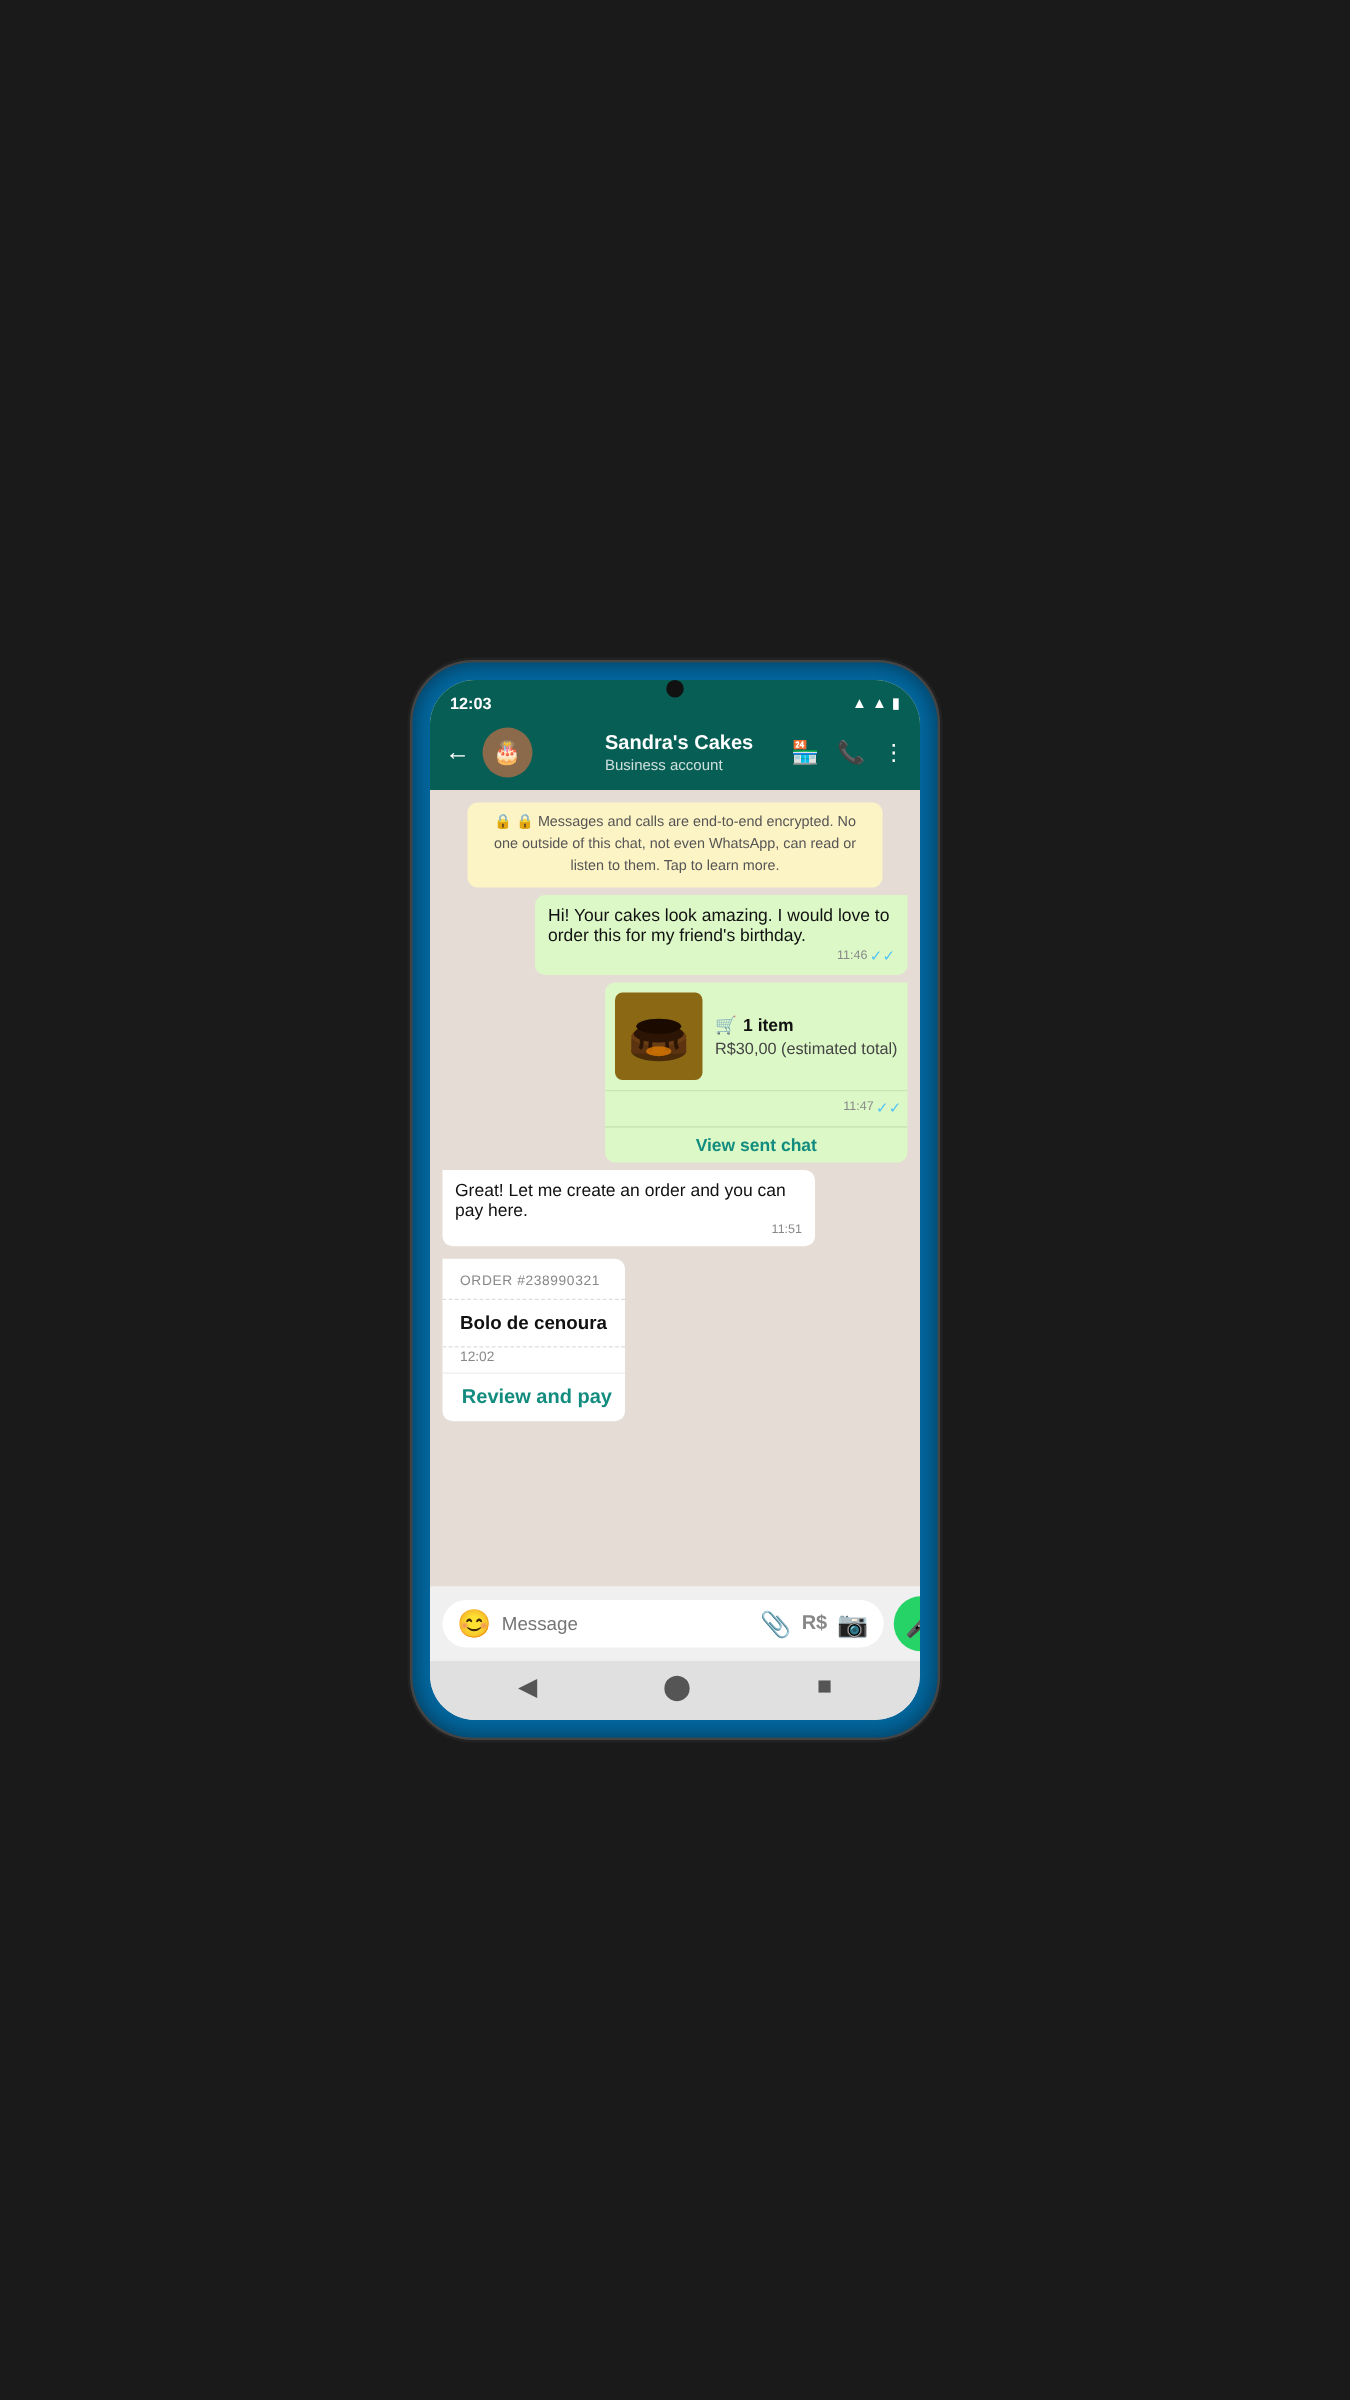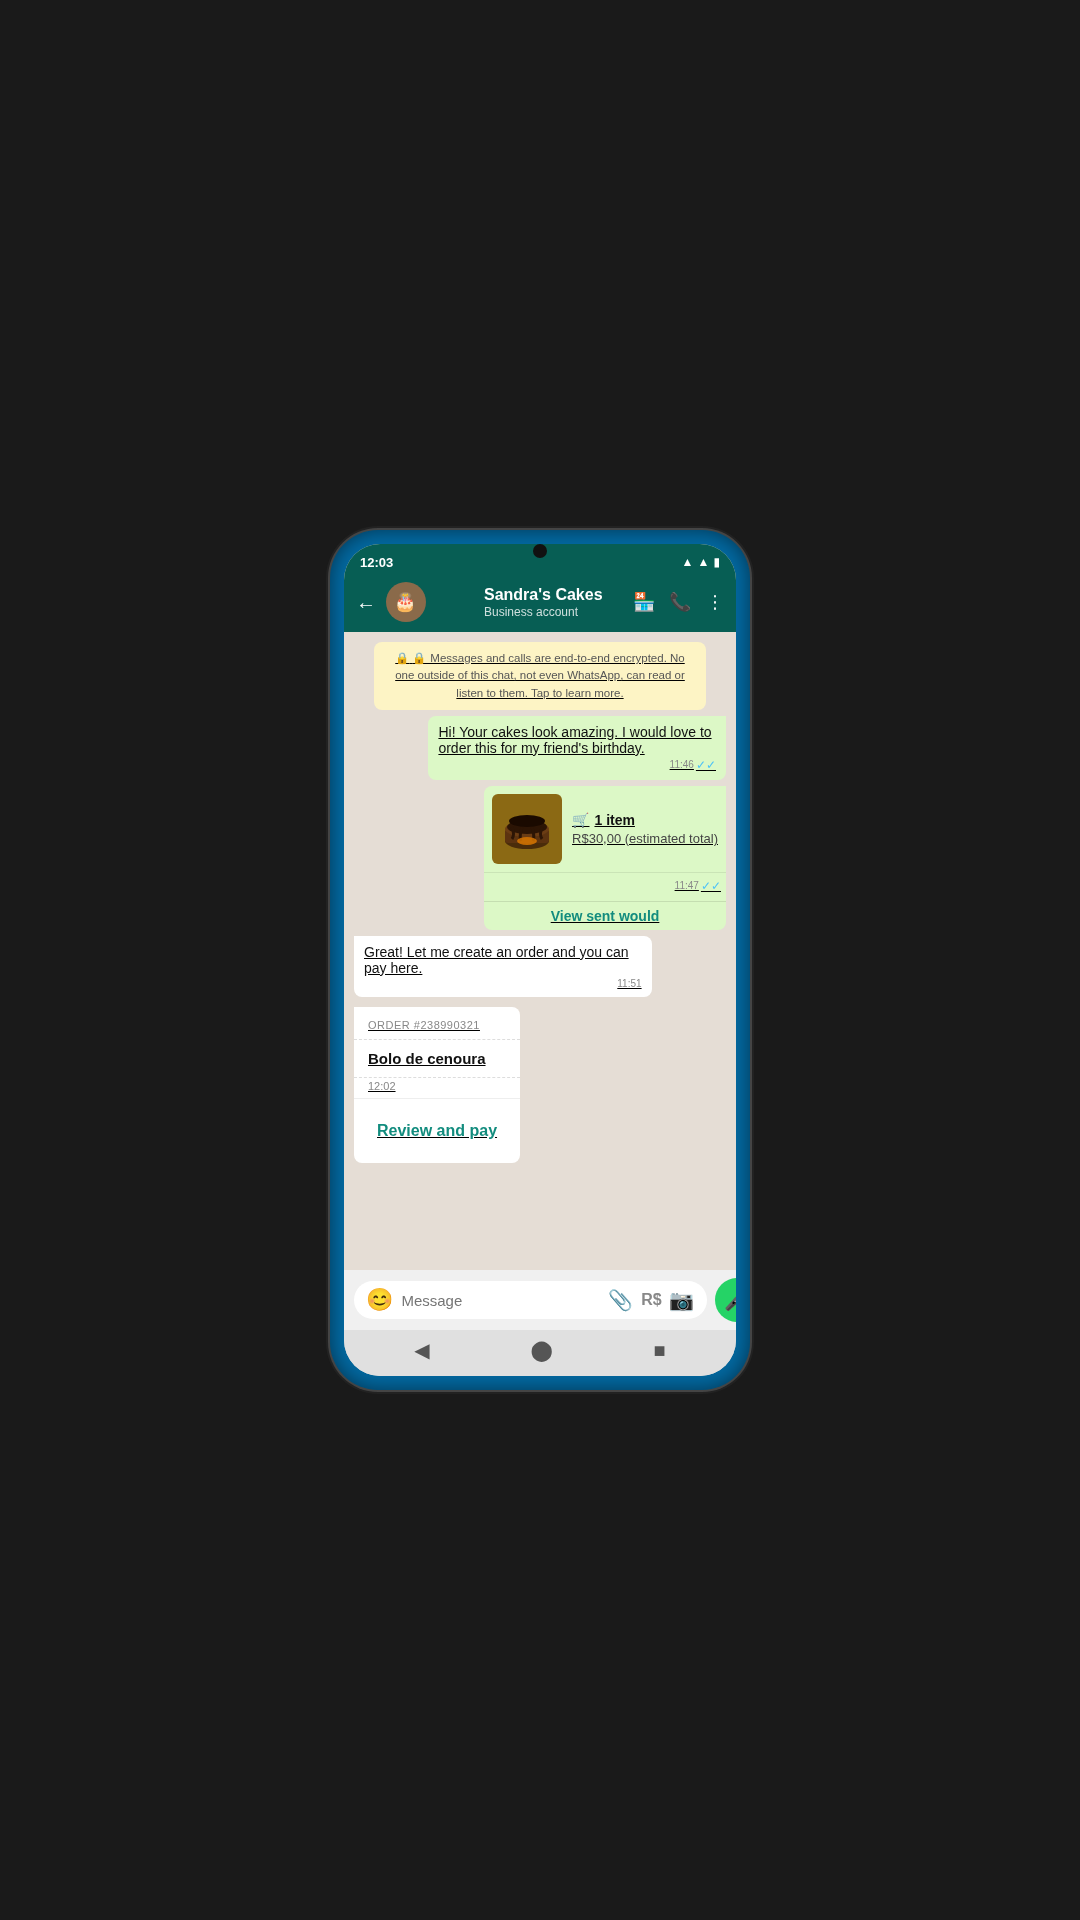--- a/index.html
+++ b/index.html
@@ -105,21 +105,20 @@
     }
     
     .chat-area {
       flex: 1;
       overflow-y: auto;
       padding: 10px 10px;
       display: flex;
       flex-direction: column;
       gap: 6px;
       background: #e5ddd5;
-      text-decoration: underline;
     }
     
     .encryption-notice {
       background: #fdf4c5;
       border-radius: 8px;
       padding: 8px 14px;
       text-align: center;
       font-size: 11.5px;
       color: #555;
       margin: 0 20px;
@@ -278,21 +277,21 @@
       font-size: 11px;
       color: #888;
       padding: 2px 14px 6px;
     }
     .review-pay-btn {
       display: block;
       text-align: right;
       color: #128c7e;
       font-size: 16px;
       font-weight: 600;
-      padding: 23px;
+      padding: 10px;
       border-top: 1px solid #eee;
       cursor: pointer;
     }
     
     .input-area {
       background: #f0f0f0;
       padding: 8px 10px;
       display: flex;
       align-items: center;
       gap: 8px;
@@ -437,21 +436,21 @@
             </div>
             <div class="cart-price">R$30,00 (estimated total)</div>
           </div>
         </div>
         <div class="cart-footer">
           <div class="msg-time" style="padding: 0 4px 2px 0;">
             <span>11:47</span>
             <span class="tick">✓✓</span>
           </div>
         </div>
-        <span class="view-cart-btn">View sent would</span>
+        <span class="view-cart-btn">View sent chat</span>
       </div>
 
       <div class="msg-received">
         <span>Great! Let me create an order and you can pay here.</span>
         <div class="msg-time">
           <span>11:51</span>
         </div>
       </div>
 
       <div class="order-card">

